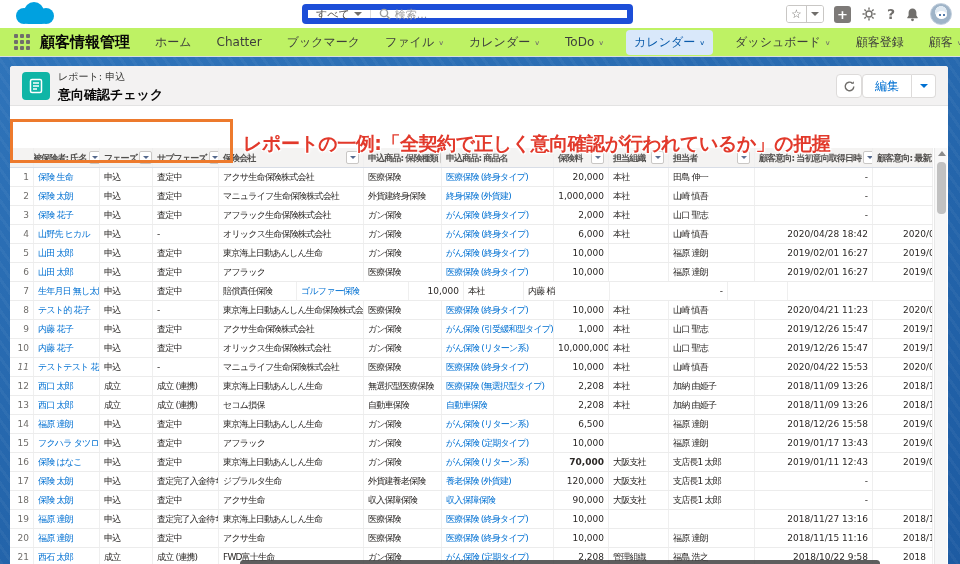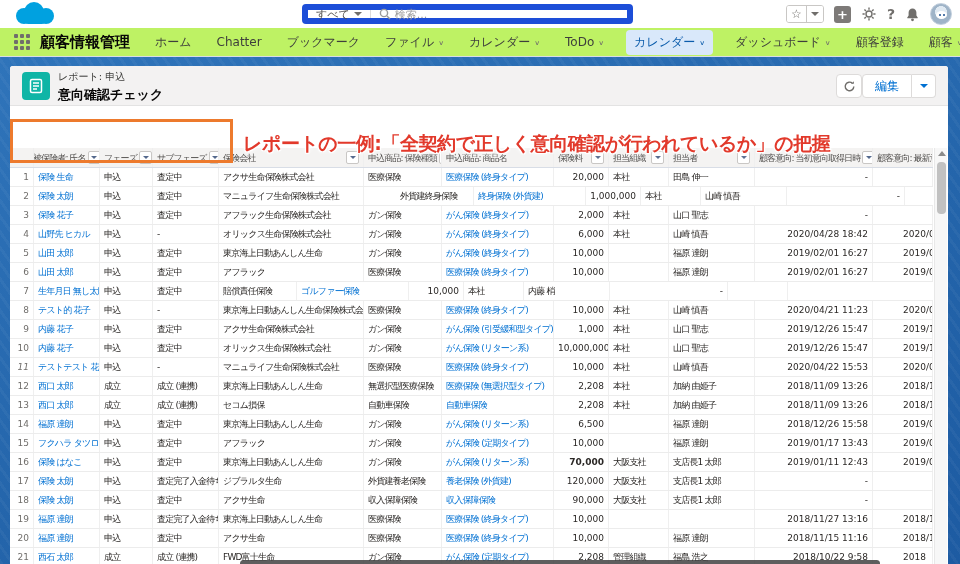--- a/index.html
+++ b/index.html
@@ -62,21 +62,21 @@
   
   .anno-rect { position:absolute; left:10px; top:62px; width:223px; height:44px; border:3px solid #ed7a2d; z-index:30; pointer-events:none; }
   .anno-text { position:absolute; left:243px; top:74px; width:665px; z-index:30; font-size:19px; font-weight:bold; color:#e2392b; letter-spacing:-0.5px; white-space:nowrap;
     text-shadow:-1px -1px 0 #fff, 1px -1px 0 #fff, -1px 1px 0 #fff, 1px 1px 0 #fff, 0 0 4px #fff, 0 0 6px #fff; pointer-events:none; }
 
   
   .tablewrap { position:absolute; left:0; top:82px; width:923px; }
   .trow { display:flex; height:19px; border-bottom:1px solid #ececec; background:#fff; }
   .trow.head { height:20px; background:#f4f3f2; border-bottom:1px solid #d8dde6; }
   .tcell { flex:none; padding:0 4px; font-size:9px; letter-spacing:-0.8px; color:#2b2826; line-height:19px; overflow:hidden; white-space:nowrap; border-right:1px solid #efefef; }
-  .trow.head .tcell { display:flex; align-items:center; justify-content:space-between; font-weight:normal; color:#514f4d; line-height:20px; letter-spacing:-0.9px; cursor:pointer; }
+  .trow.head .tcell { display:flex; align-items:center; justify-content:space-between; font-weight:bold; color:#514f4d; line-height:20px; letter-spacing:-0.9px; cursor:pointer; }
   .tcell.c-num { text-align:right; color:#706e6b; letter-spacing:0; }
   .tcell.c-link { color:#0070d2; cursor:pointer; }
   .tcell.c-right { text-align:right; letter-spacing:0; }
   .tcell.c-clip { padding-left:30px; letter-spacing:0; }
   .sortbox { flex:none; width:13px; height:13px; border:1px solid #c9c7c5; border-radius:2px; background:#fff; display:flex; align-items:center; justify-content:center; margin-left:2px; }
   .sortbox .caret-down { border-left-width:3px; border-right-width:3px; border-top-width:3px; border-top-color:#54698d; }
   .h-name { margin-left:-5px; }
 
   
   .vscroll { position:absolute; right:1px; top:82px; width:13px; height:416px; background:#f7f7f7; border-left:1px solid #e8e8e8; z-index:20; }
@@ -303,21 +303,21 @@
             <div class="tcell" style="width: 86px;">田島 伸一</div>
             <div class="tcell c-right" style="width: 118px;">-</div>
             <div class="tcell c-clip" style="width: 60px;"></div>
           </div>
           <div class="trow">
             <div class="tcell c-num" style="width: 24px;">2</div>
             <div class="tcell c-link" style="width: 66px;">保険 太朗</div>
             <div class="tcell" style="width: 53px;">申込</div>
             <div class="tcell" style="width: 66px;">査定中</div>
             <div class="tcell" style="width: 145px;">マニュライフ生命保険株式会社</div>
-            <div class="tcell" style="width: 78px; margin-left: 32px;">外貨建終身保険</div>
+            <div class="tcell" style="width: 78px;">外貨建終身保険</div>
             <div class="tcell c-link" style="width: 112px;">終身保険 (外貨建)</div>
             <div class="tcell c-right" style="width: 55px;">1,000,000</div>
             <div class="tcell" style="width: 60px;">本社</div>
             <div class="tcell" style="width: 86px;">山崎 慎吾</div>
             <div class="tcell c-right" style="width: 118px;">-</div>
             <div class="tcell c-clip" style="width: 60px;"></div>
           </div>
           <div class="trow">
             <div class="tcell c-num" style="width: 24px;">3</div>
             <div class="tcell c-link" style="width: 66px;">保険 花子</div>

